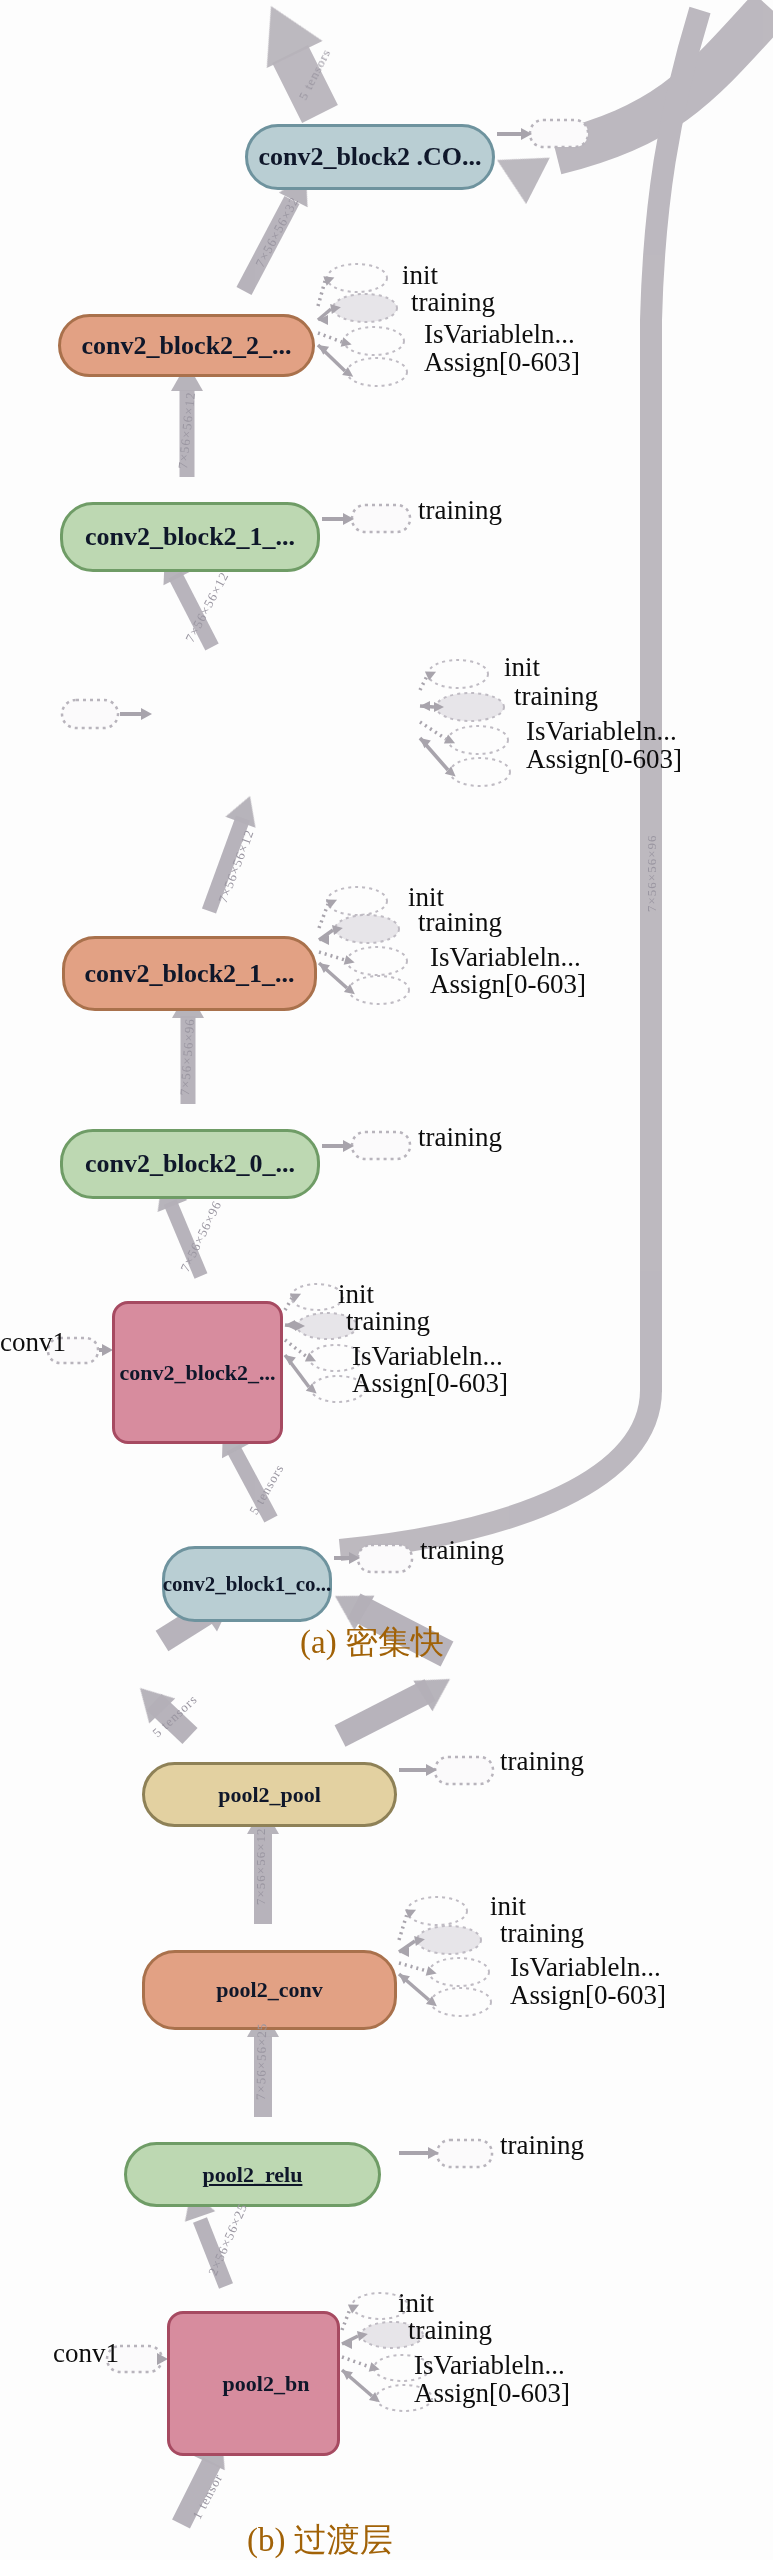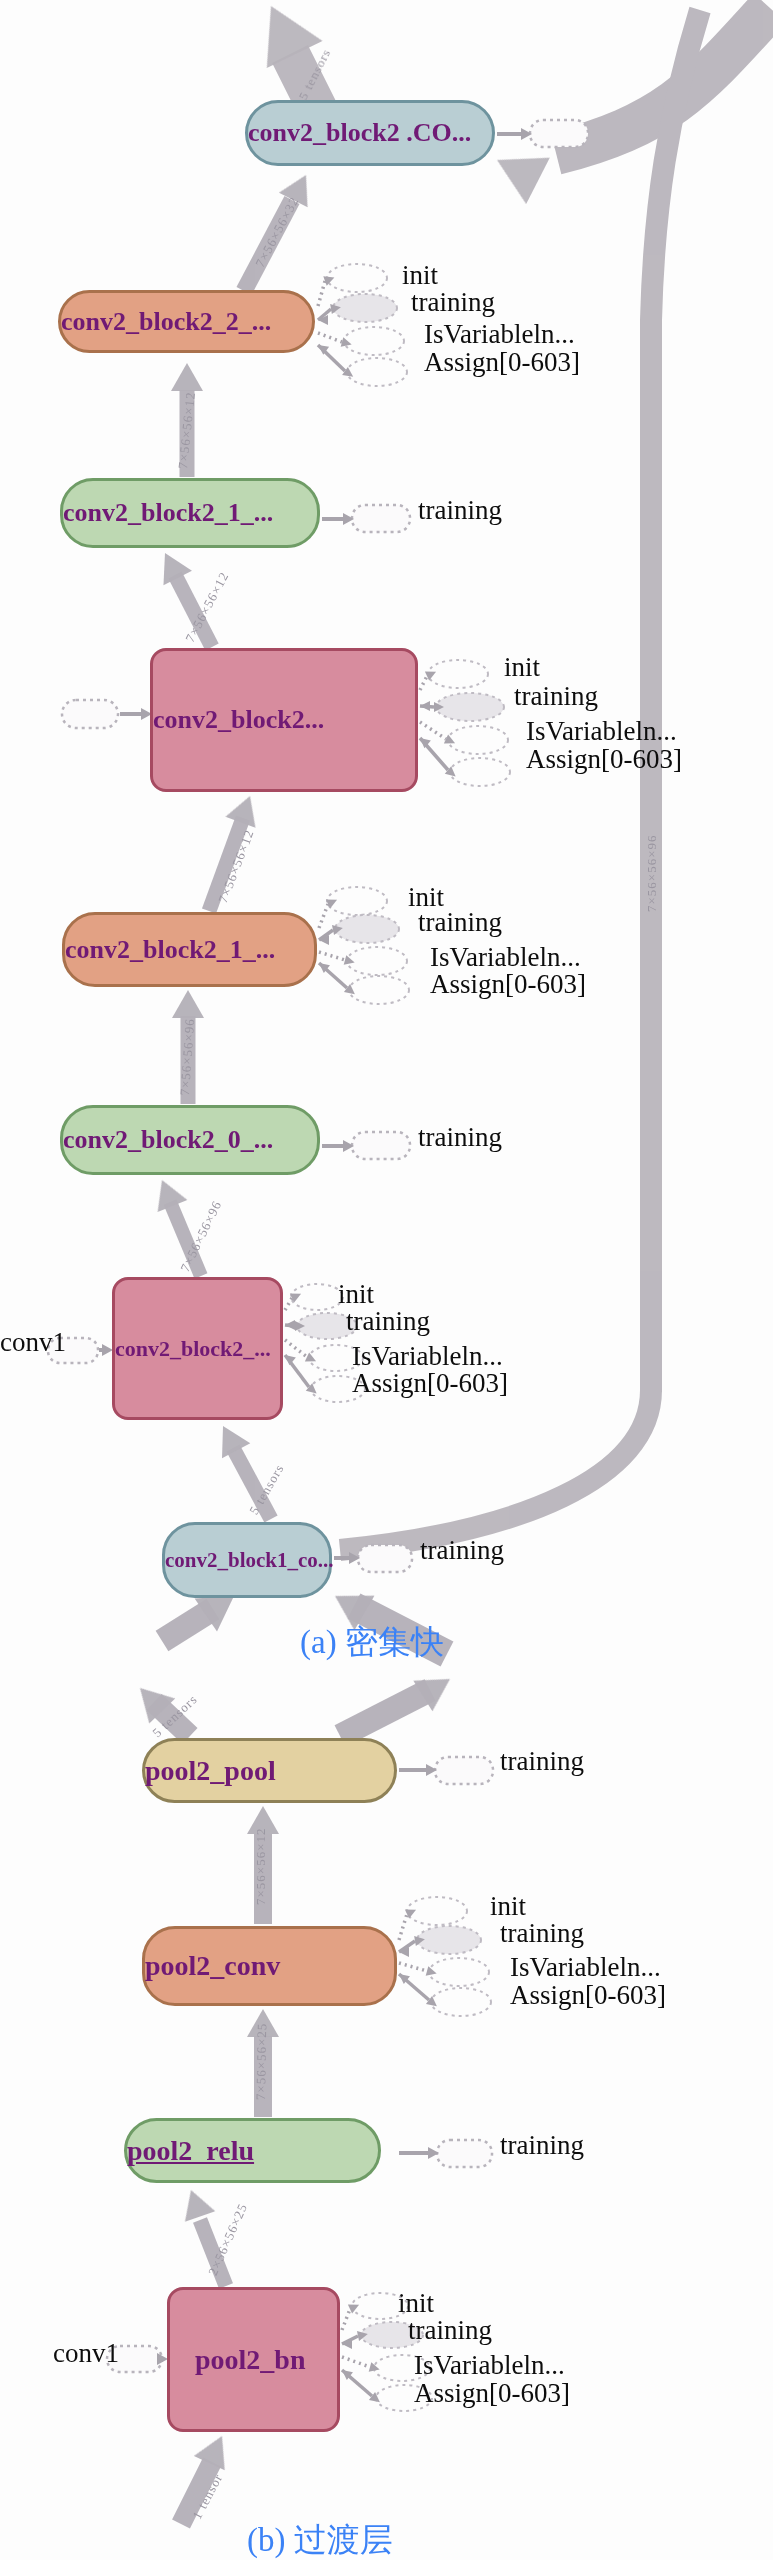--- a/index.html
+++ b/index.html
@@ -1,32 +1,32 @@
 <!DOCTYPE html>
 <html><head>
 <meta charset="utf-8">
 <style>
   html,body{margin:0;padding:0;background:#ffffff;}
   .canvas{position:relative;width:773px;height:2560px;background:#fdfdfd;overflow:hidden;
           font-family:"Liberation Serif",serif;}
   svg.layer{position:absolute;left:0;top:0;width:773px;height:2560px;}
-  .node{position:absolute;box-sizing:border-box;display:flex;align-items:center;
-        font-weight:bold;color:#701a75;text-align:center;border:3px solid;}
+  .node{position:absolute;box-sizing:border-box;display:flex;align-items:center;justify-content:center;
+        font-weight:bold;color:#0f172a;text-align:center;border:3px solid;margin-top:24px;}
   .pillnode{border-radius:33px;}
   .bignode{border-radius:16px;}
   .c-blue{background:#b9ced3;border-color:#6e939e;}
   .c-orange{background:#e2a184;border-color:#a9714c;}
   .c-green{background:#bdd8b2;border-color:#6f9c66;}
   .c-pink{background:#d78c9e;border-color:#a64a61;}
   .c-tan{background:#e3d1a1;border-color:#8e8157;}
   .slabel{position:absolute;font-size:27px;color:#0d0d0d;white-space:nowrap;line-height:1;}
   .elabel{position:absolute;font-size:13px;color:#9a96a1;white-space:nowrap;line-height:1;
           transform-origin:0 0;letter-spacing:1px;}
-  .caption{position:absolute;font-size:33px;color:#3b82f6;white-space:nowrap;line-height:1;}
-  .f26{font-size:26px;} .f22{font-size:22px;} .f21{font-size:21px;} .f28{font-size:28px;}
+  .caption{position:absolute;font-size:33px;color:#a16207;white-space:nowrap;line-height:1;}
+  .f26{font-size:26px;} .f22{font-size:22px;} .f21{font-size:21px;} .f28{font-size:22px;}
 </style>
 </head>
 <body>
 
 <div class="canvas">
 
   <svg class="layer" viewBox="0 0 773 2560">
     <g stroke="#b7b3ba" fill="none" opacity="0.92">
 
       <path d="M770 8 C700 85 668 125 556 153" stroke-width="44"></path>
@@ -214,23 +214,20 @@
     </div>
 
   <div class="node pillnode c-orange f26" style="left:58px;top:290px;width:257px;height:63px;">
     <span>conv2_block2_2_...</span>
     </div>
 
   <div class="node pillnode c-green f26" style="left:60px;top:478px;width:260px;height:70px;">
     <span>conv2_block2_1_...</span>
     </div>
 
-  <div class="node bignode c-pink f26" style="left:150px;top:648px;width:268px;height:144px;">
-    <span>conv2_block2...</span>
-    </div>
 
   <div class="node pillnode c-orange f26" style="left:62px;top:912px;width:255px;height:75px;">
     <span>conv2_block2_1_...</span>
     </div>
 
   <div class="node pillnode c-green f26" style="left:60px;top:1105px;width:260px;height:70px;">
     <span>conv2_block2_0_...</span>
     </div>
 
   <div class="node bignode c-pink f22" style="left:112px;top:1277px;width:171px;height:143px;">

